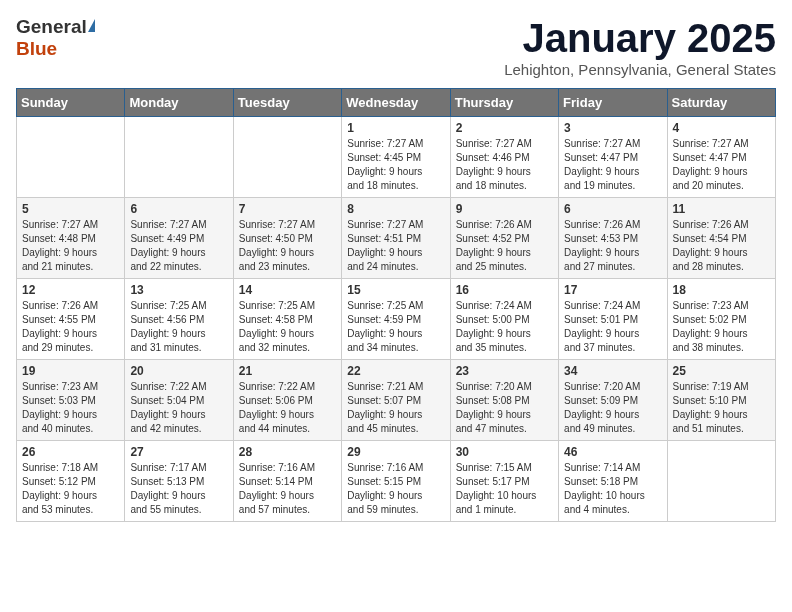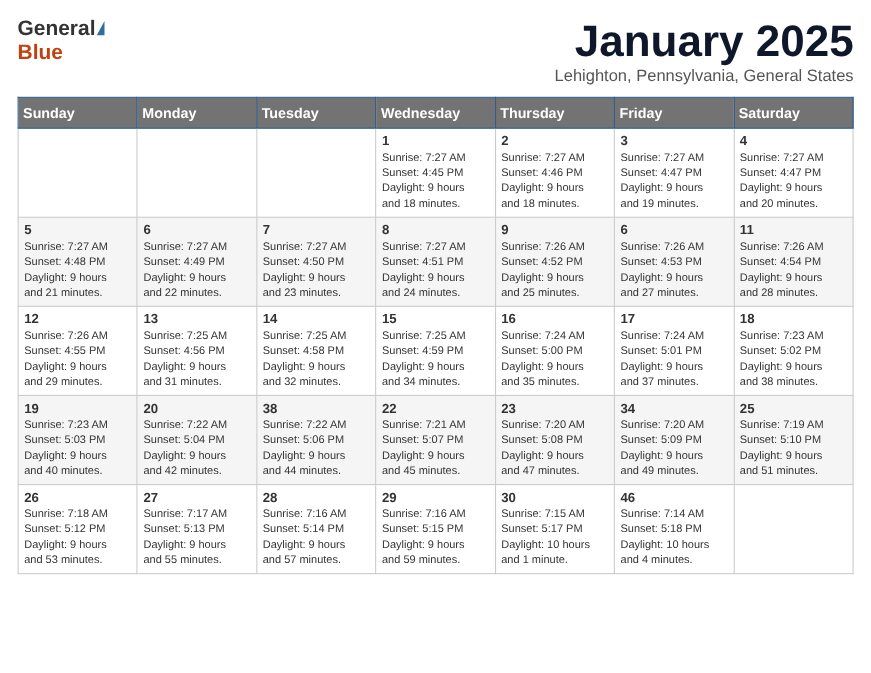--- a/index.html
+++ b/index.html
@@ -277,21 +277,21 @@
 and 40 minutes.</div>
         </td>
         <td>
           <span class="day-number">20</span>
           <div class="day-info" style="white-space: pre-line;">Sunrise: 7:22 AM
 Sunset: 5:04 PM
 Daylight: 9 hours
 and 42 minutes.</div>
         </td>
         <td>
-          <span class="day-number">38</span>
+          <span class="day-number">21</span>
           <div class="day-info" style="white-space: pre-line;">Sunrise: 7:22 AM
 Sunset: 5:06 PM
 Daylight: 9 hours
 and 44 minutes.</div>
         </td>
         <td>
           <span class="day-number">22</span>
           <div class="day-info" style="white-space: pre-line;">Sunrise: 7:21 AM
 Sunset: 5:07 PM
 Daylight: 9 hours

